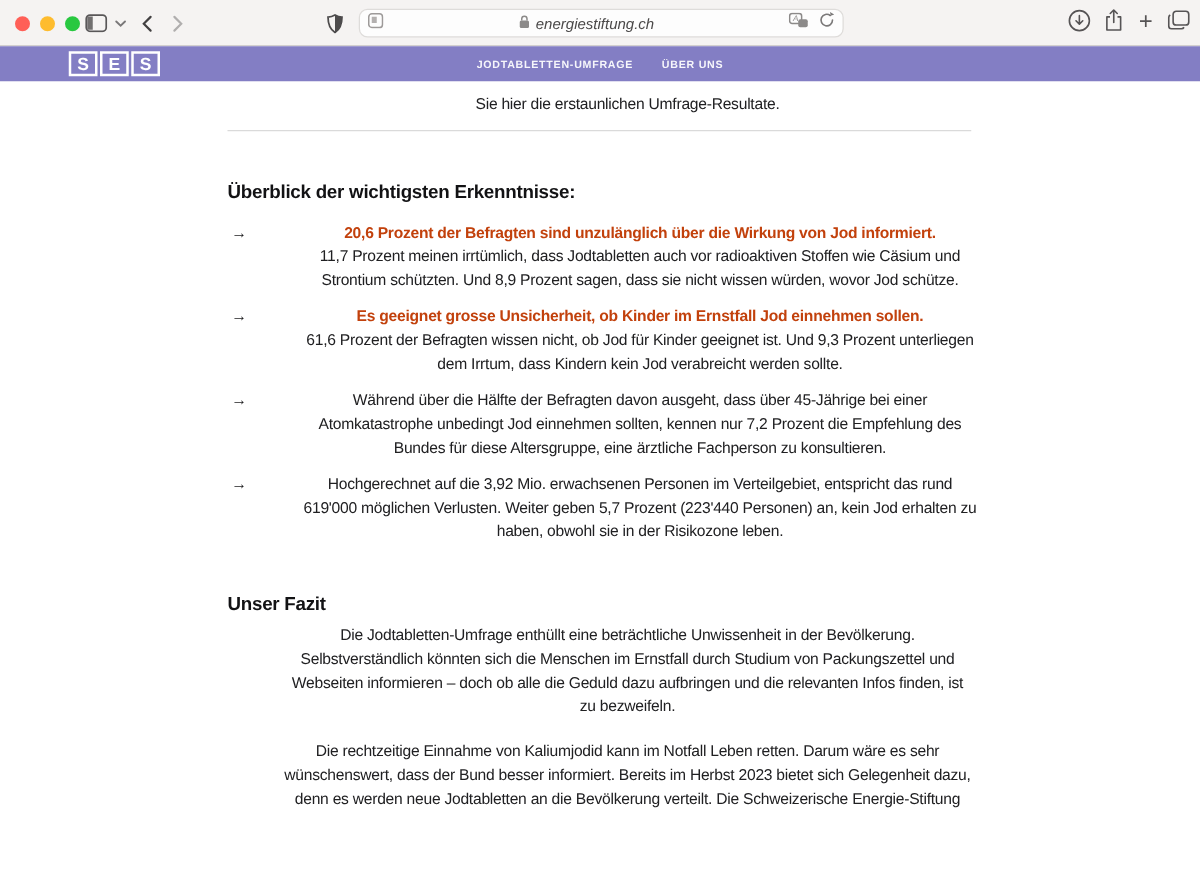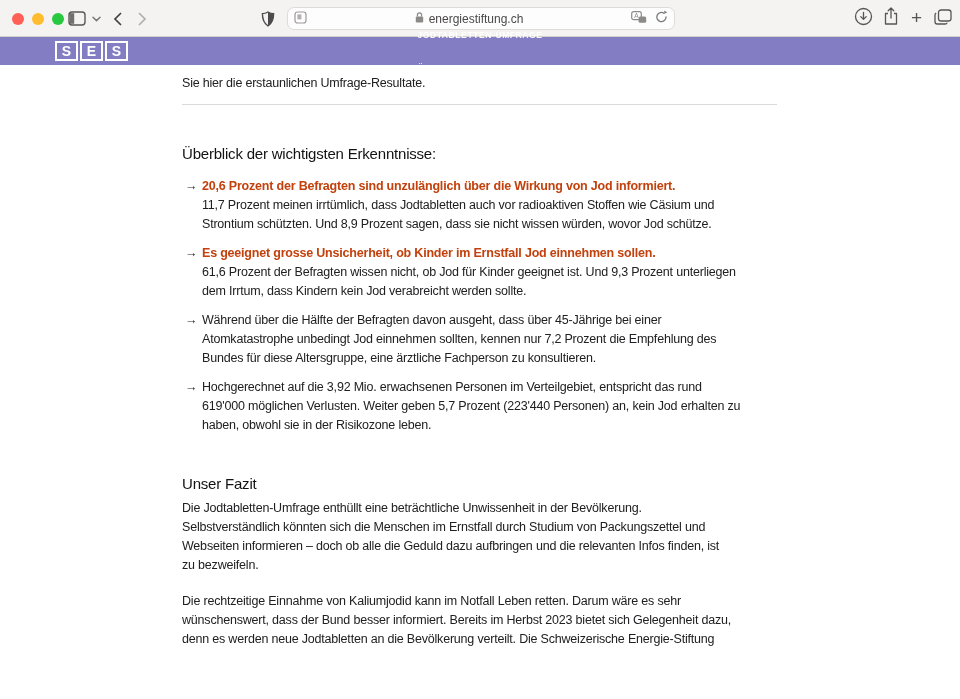--- a/index.html
+++ b/index.html
@@ -1,21 +1,21 @@
 <!DOCTYPE html>
 <html><head>
 <meta charset="utf-8">
 <style>
   * { margin:0; padding:0; box-sizing:border-box; }
   html,body { width:960px; height:699px; overflow:hidden; background:#fff;
               font-family:"Liberation Sans", sans-serif; }
 
   
   .toolbar { position:relative; height:37px; background:#f5f3f2;
-             border-bottom:1px solid #d2cfce; }
+             border-bottom:1px solid #d2cfce;font-style:italic; }
   .traffic { position:absolute; left:12px; top:13px; display:flex; gap:8px; }
   .traffic span { width:12px; height:12px; border-radius:50%; display:block; }
   .tl-red { background:#ff5f57; } .tl-yellow { background:#febc2e; } .tl-green { background:#28c840; }
 
   .tb-ico { position:absolute; top:0; height:37px; display:flex; align-items:center;
             color:#58565
 
 6; }
   .tb-ico svg { display:block; }
   .muted { opacity:.38; }
@@ -30,31 +30,31 @@
   .plus-glyph { font-size:19px; font-weight:400; color:#565455; line-height:1;
                 padding:0 2px 2px 2px; }
 
   
   .site-nav { position:relative; height:28px; background:#837ec4; display:flex;
               align-items:center; justify-content:center; }
   .logo { position:absolute; left:55px; top:4px; display:flex; gap:2px; }
   .logo b { width:23px; height:20px; border:2px solid #fff; color:#fff;
             font-size:14px; font-weight:bold; display:flex; align-items:center;
             justify-content:center; letter-spacing:0; }
-  .menu { display:flex; gap:23px;flex-direction:column; }
+  .menu { display:flex; gap:23px; }
   .menu a { color:rgba(255,255,255,.93); font-size:8.5px; font-weight:600;
             letter-spacing:.6px; text-decoration:none; text-transform:uppercase; }
 
   
   .content { margin-left:182px; width:640px; color:#202022;
              font-size:12.5px; line-height:19px; letter-spacing:-.2px; }
-  .preline { white-space:pre-line; }
+  .preline { white-space:pre-line;text-align:center; }
   .intro { padding-top:9px; }
   .content hr { border:none; border-top:1px solid #dadada; width:595px; margin-top:11px; }
-  h2.sec { font-size:15px; line-height:17px; font-weight:normal; color:#121214;
+  h2.sec { font-size:15px; line-height:17px; font-weight:bold; color:#121214;
            letter-spacing:-.2px; margin-top:40px; }
   ul.findings { list-style:none; margin-top:15px; }
   ul.findings li { position:relative; padding-left:20px; margin-bottom:10px; }
   .b-arrow { position:absolute; left:3px; top:0; font-weight:400; color:#202022; }
   .b-title { font-weight:bold; color:#c2410c; }
   .fazit-h { margin-top:44px; }
   p.body { margin-top:7px; }
   p.body + p.body { margin-top:17px; }
 </style>
 </head>

